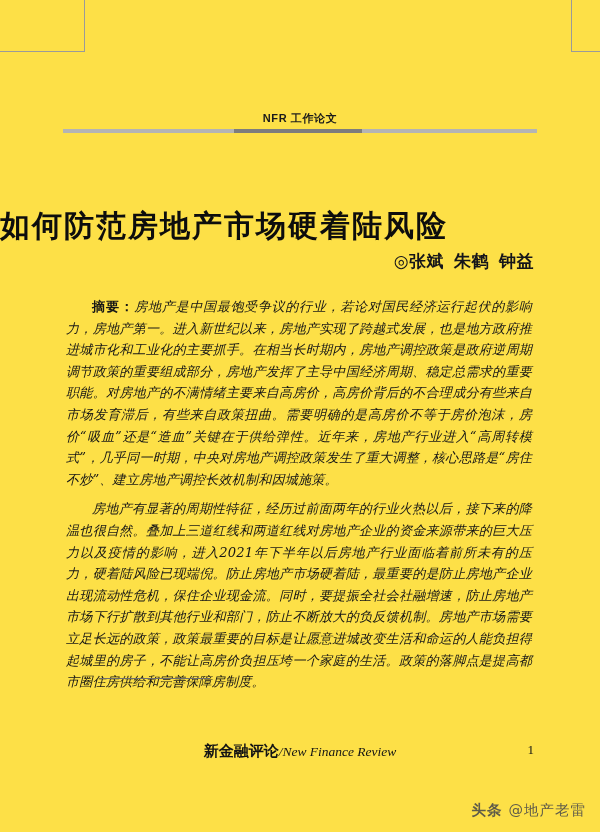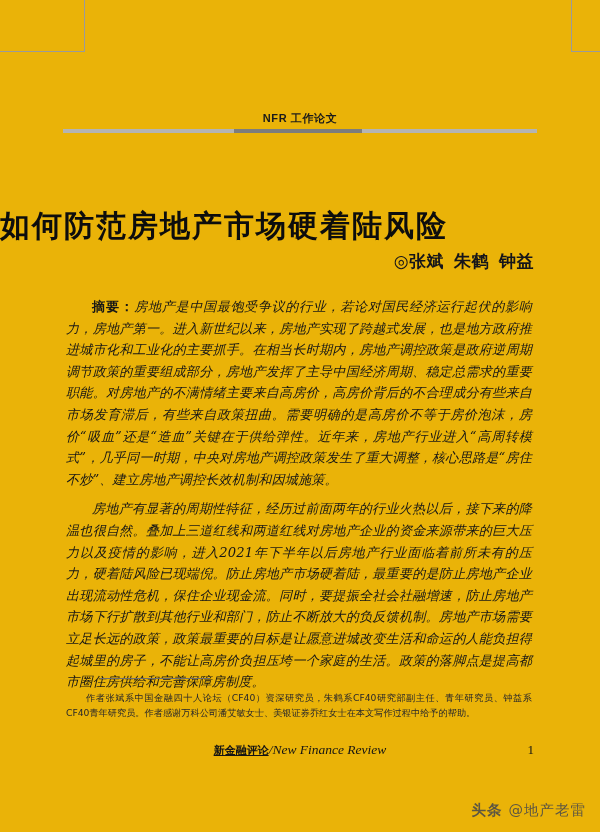--- a/index.html
+++ b/index.html
@@ -7,21 +7,21 @@
     padding: 0;
     background: #ffffff;
   }
   body {
     font-family: "Liberation Serif", "DejaVu Serif", serif;
   }
   .page {
     position: relative;
     width: 600px;
     height: 832px;
-    background: #eab308;
+    background: #fde047;
     overflow: hidden;
   }
 
   
   .crop {
     position: absolute;
     background: #9a9a9a;
   }
   .crop-tl-v { left: 84px;  top: 0;    width: 1px;  height: 52px; }
   .crop-tl-h { left: 0;     top: 51px; width: 85px; height: 1px; }
@@ -148,22 +148,21 @@
   .footer-journal {
     position: absolute;
     left: 0; right: 0;
     text-align: center;
     font-size: 13px;
     color: #141414;
   }
   .footer-journal .cn {
     font-family: "DejaVu Sans", "Liberation Sans", sans-serif;
     font-weight: bold;
-    font-size: 11px;
-    text-decoration: underline;
+    font-size: 15px;
   }
   .footer-journal .en {
     font-family: "Liberation Serif", "DejaVu Serif", serif;
     font-style: italic;
     font-size: 13.5px;
   }
   .footer-page {
     position: absolute;
     right: 0;
     top: 0;
@@ -206,21 +205,20 @@
   <div class="authors">
     <span>◎</span><span>张斌</span><span class="sep"></span><span>朱鹤</span><span class="sep"></span><span>钟益</span>
   </div>
 
   <div class="body">
     <p class="para"><span class="lead">摘要：</span><span>房地产是中国最饱受争议的行业，若论对国民经济运行起伏的影响力，房地产第一。进入新世纪以来，房地产实现了跨越式发展，也是地方政府推进城市化和工业化的主要抓手。在相当长时期内，房地产调控政策是政府逆周期调节政策的重要组成部分，房地产发挥了主导中国经济周期、稳定总需求的重要职能。对房地产的不满情绪主要来自高房价，高房价背后的不合理成分有些来自市场发育滞后，有些来自政策扭曲。需要明确的是高房价不等于房价泡沫，房价“吸血”还是“造血”关键在于供给弹性。近年来，房地产行业进入“高周转模式”，几乎同一时期，中央对房地产调控政策发生了重大调整，核心思路是“房住不炒”、建立房地产调控长效机制和因城施策。</span></p>
     <p class="para">房地产有显著的周期性特征，经历过前面两年的行业火热以后，接下来的降温也很自然。叠加上三道红线和两道红线对房地产企业的资金来源带来的巨大压力以及疫情的影响，进入2021年下半年以后房地产行业面临着前所未有的压力，硬着陆风险已现端倪。防止房地产市场硬着陆，最重要的是防止房地产企业出现流动性危机，保住企业现金流。同时，要提振全社会社融增速，防止房地产市场下行扩散到其他行业和部门，防止不断放大的负反馈机制。房地产市场需要立足长远的政策，政策最重要的目标是让愿意进城改变生活和命运的人能负担得起城里的房子，不能让高房价负担压垮一个家庭的生活。政策的落脚点是提高都市圈住房供给和完善保障房制度。</p>
   </div>
 
   <div class="fn-rule"></div>
-  <div class="footnote">作者张斌系中国金融四十人论坛（CF40）资深研究员，朱鹤系CF40研究部副主任、青年研究员、钟益系CF40青年研究员。作者感谢万科公司潘艾敏女士、美银证券乔红女士在本文写作过程中给予的帮助。</div>
 
   <div class="footer">
     <div class="footer-journal">
       <span class="cn">新金融评论</span><span class="en">/</span><span class="en">New Finance Review</span>
     </div>
     <div class="footer-page">1</div>
   </div>
 
   <div class="watermark">
     <span>头条</span>

